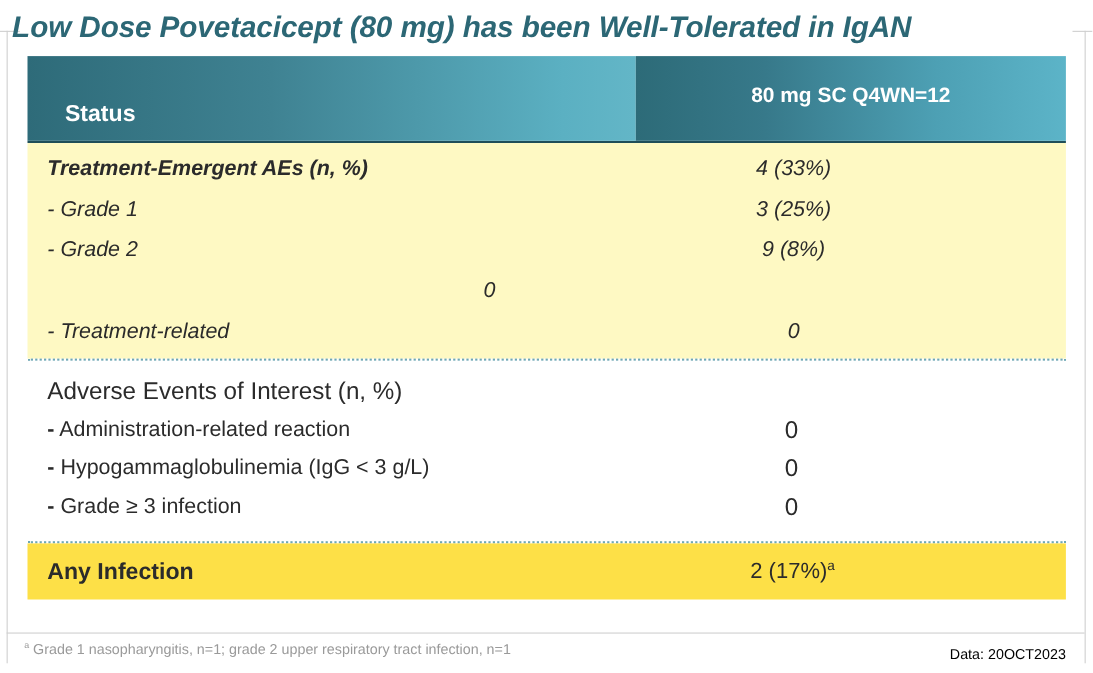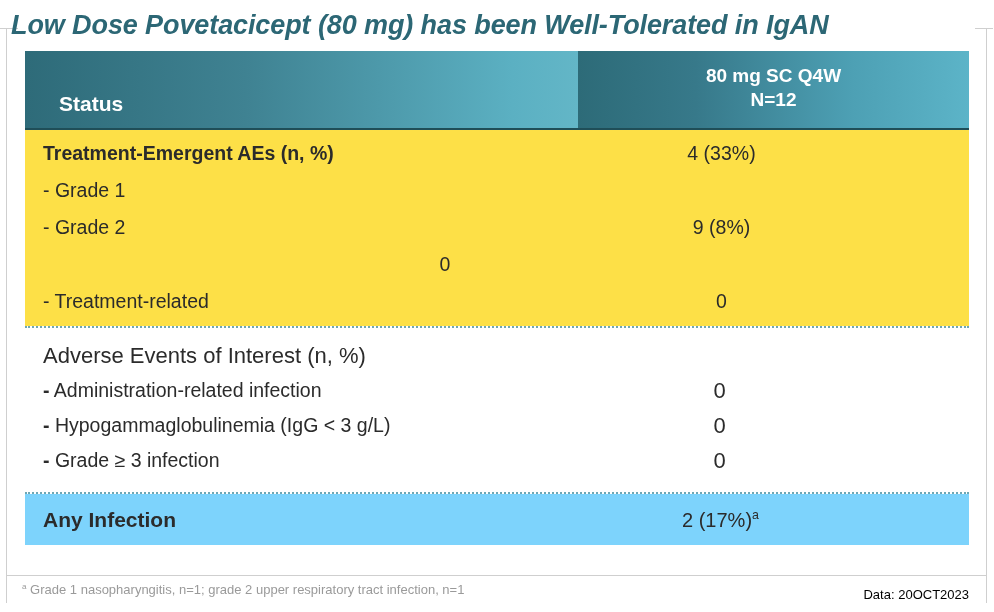--- a/index.html
+++ b/index.html
@@ -80,38 +80,39 @@
   }
   .th-status span {
     color: #ffffff;
     font-size: 21px;
     font-weight: bold;
   }
   .th-arm {
     flex: 1;
     background: linear-gradient(to right, #2d6b78 0%, #37798a 30%, #4da0b4 70%, #5cb4c8 100%);
     display: flex;
-    flex-direction: column;
+    flex-direction: row;
     align-items: center;
     justify-content: center;
     padding-bottom: 4px;
     box-sizing: border-box;
   }
   .th-arm span {
     color: #ffffff;
     font-size: 19px;
     font-weight: bold;
     line-height: 24px;
     display: block;
     text-align: center;
   }
 
   
   .section-tinted {
-    background: #fde047;
+    background: #fef9c3;
+    font-style: italic;
   }
   .section-plain {
     background: #ffffff;
   }
   .dotted-div {
     height: 0;
     border-top: 2px dotted #6ea7b4;
   }
 
   .trow {
@@ -148,21 +149,21 @@
   .s2 .trow { height: 35px; }
   .s2 .tcell-label { font-size: 19.5px; }
   .s2 .tcell-value {
     font-size: 22px;
     position: relative;
     left: -54px;
   }
   .s2 .dash { font-weight: bold; }
 
   
-  .s3 { background: #7dd3fc; height: 51px; }
+  .s3 { background: #fde047; height: 51px; }
   .s3 .trow { height: 51px; }
   .s3 .tcell-label { font-weight: bold; font-size: 21px; }
   .s3 .tcell-value {
     font-size: 20px;
     position: relative;
     left: -53px;
   }
   sup { font-size: 0.62em; vertical-align: super; }
 
   
@@ -216,20 +217,21 @@
 
   <div class="section-tinted s1">
 
     <div class="trow row-head">
       <div class="tcell-label">Treatment-Emergent AEs (n, %)</div>
       <div class="tcell-value">4 (33%)</div>
     </div>
 
     <div class="trow">
       <div class="tcell-label">- Grade 1</div>
+      <div class="tcell-value">3 (25%)</div>
     </div>
 
     <div class="trow">
       <div class="tcell-label">- Grade 2</div>
       <div class="tcell-value">9 (8%)</div>
     </div>
 
     <div class="trow">
       <div class="tcell-value">0</div>
     </div>
@@ -243,21 +245,21 @@
   <div class="dotted-div"></div>
 
   <div class="section-plain s2">
 
     <div class="trow row-head">
       <div class="tcell-label">Adverse Events of Interest (n, %)</div>
       <div class="tcell-value"></div>
     </div>
 
     <div class="trow">
-      <div class="tcell-label"><span class="dash">-</span> <span>Administration-related infection</span></div>
+      <div class="tcell-label"><span class="dash">-</span> <span>Administration-related reaction</span></div>
       <div class="tcell-value">0</div>
     </div>
 
     <div class="trow">
       <div class="tcell-label"><span class="dash">-</span> <span>Hypogammaglobulinemia (IgG &lt; 3 g/L)</span></div>
       <div class="tcell-value">0</div>
     </div>
 
     <div class="trow">
       <div class="tcell-label"><span class="dash">-</span> <span>Grade ≥ 3 infection</span></div>

